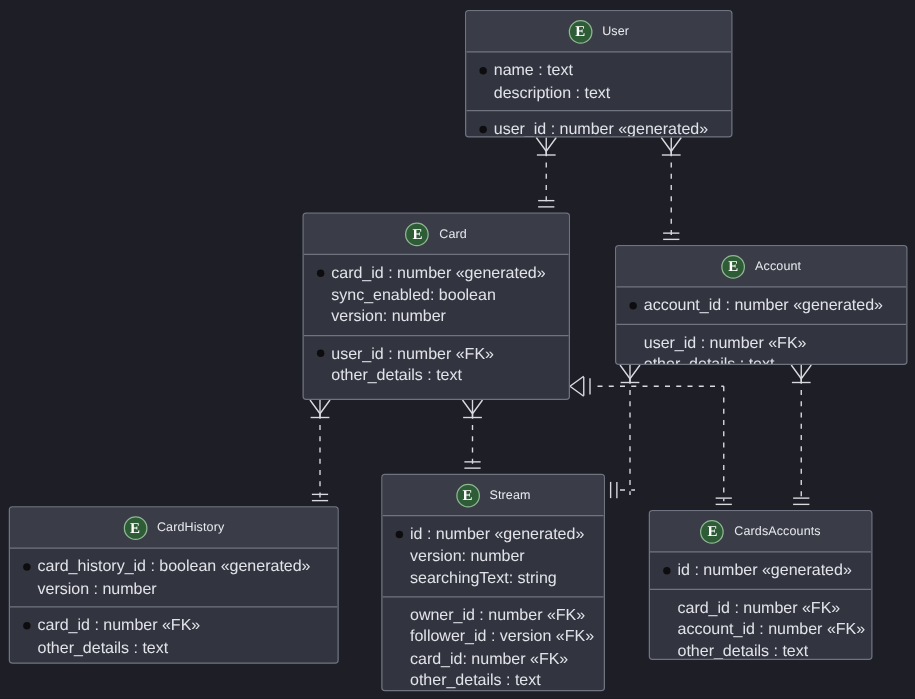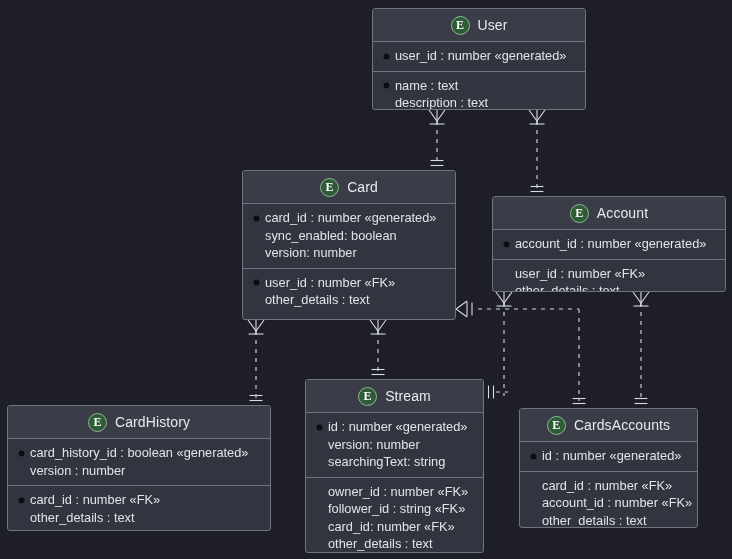--- a/index.html
+++ b/index.html
@@ -50,21 +50,21 @@
     display: flex;
     align-items: center;
     justify-content: center;
     font-family: "Liberation Serif", serif;
     font-weight: bold;
     font-size: 12px;
     color: #ffffff;
     line-height: 1;
   }
   .ent-title {
-    font-size: 14px;
+    font-size: 10px;
     color: #e8e9ee;
     letter-spacing: .1px;
   }
   .ent-section {
     padding: 5px 10px 6px 10px;
     box-sizing: border-box;
   }
   .ent-section + .ent-section {
     border-top: 1px solid #6f7480;
   }
@@ -171,25 +171,25 @@
     </g>
   </svg>
 
   <div id="entity-layer">
       <div class="entity" style="left: 372px; top: 8px; width: 214px; height: 102px;">
         <div class="ent-header">
           <div class="ebadge">E</div>
           <div class="ent-title">User</div>
         </div>
         <div class="ent-section">
-          <div class="attr pk">user_id : number «generated»</div>
-        </div>
-        <div class="ent-section">
           <div class="attr pk">name : text</div>
           <div class="attr">description : text</div>
+        </div>
+        <div class="ent-section">
+          <div class="attr pk">user_id : number «generated»</div>
         </div>
       </div>
       <div class="entity" style="left: 242px; top: 170px; width: 214px; height: 150px;">
         <div class="ent-header">
           <div class="ebadge">E</div>
           <div class="ent-title">Card</div>
         </div>
         <div class="ent-section">
           <div class="attr pk">card_id : number «generated»</div>
           <div class="attr">sync_enabled: boolean</div>
@@ -232,21 +232,21 @@
           <div class="ebadge">E</div>
           <div class="ent-title">Stream</div>
         </div>
         <div class="ent-section">
           <div class="attr pk">id : number «generated»</div>
           <div class="attr">version: number</div>
           <div class="attr">searchingText: string</div>
         </div>
         <div class="ent-section">
           <div class="attr">owner_id : number «FK»</div>
-          <div class="attr">follower_id : string «FK»</div>
+          <div class="attr">follower_id : version «FK»</div>
           <div class="attr">card_id: number «FK»</div>
           <div class="attr">other_details : text</div>
         </div>
       </div>
       <div class="entity" style="left: 519px; top: 408px; width: 179px; height: 120px;">
         <div class="ent-header">
           <div class="ebadge">E</div>
           <div class="ent-title">CardsAccounts</div>
         </div>
         <div class="ent-section">

